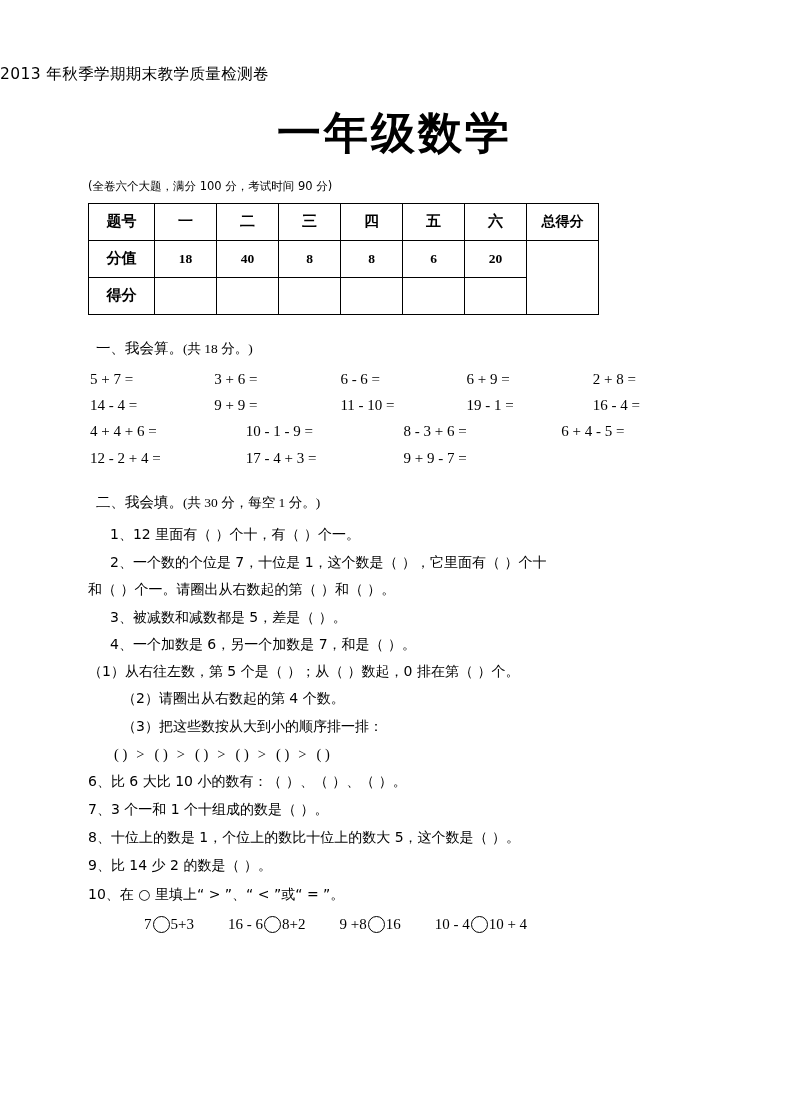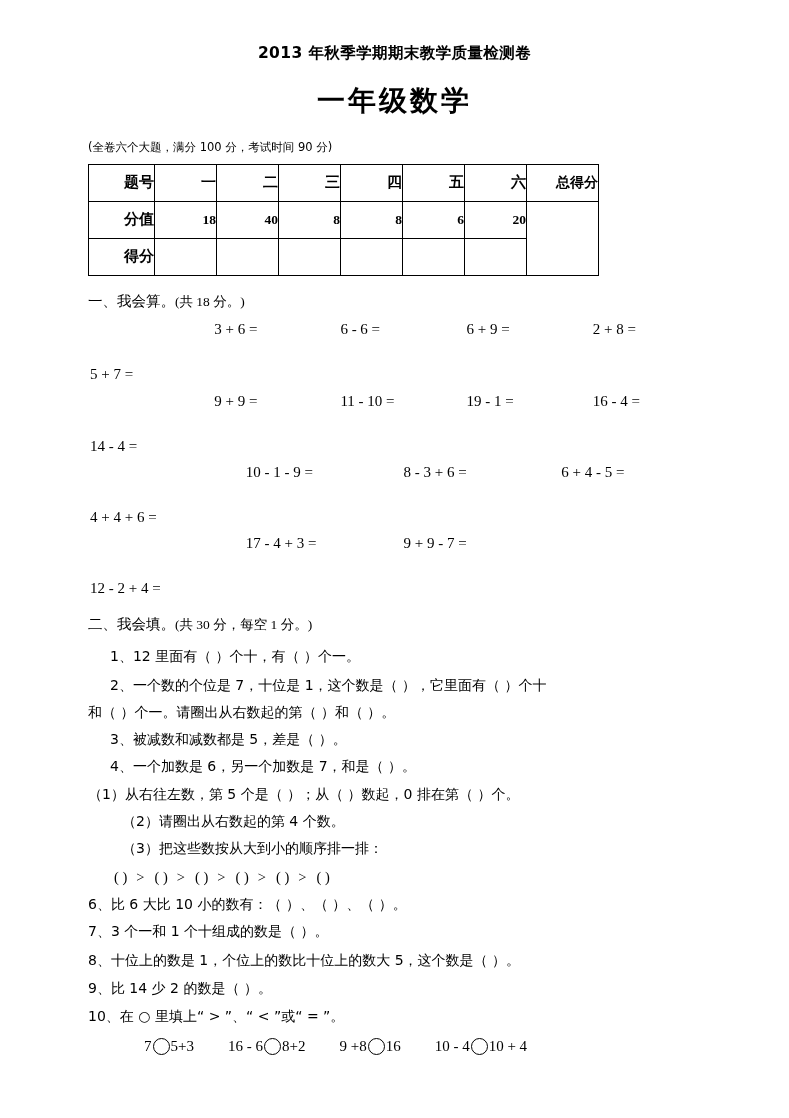--- a/index.html
+++ b/index.html
@@ -18,34 +18,34 @@
   .page {
     position: relative;
     width: 789px;
     height: 1118px;
     padding: 0;
     box-sizing: border-box;
   }
 
   
   .doc-title {
-    text-align: center;
-    font-family: "DejaVu Sans", "Liberation Sans", sans-serif;
-    font-weight: bold;
+    text-align: left;
+    font-family: "DejaVu Sans", "Liberation Sans", sans-serif;
+    font-weight: normal;
     font-size: 15.5px;
     letter-spacing: 0.4px;
     margin: 0;
-    padding-top: 44px;
+    padding-top: 65px;
     line-height: 1.2;
   }
   .doc-subject {
     text-align: center;
-    font-family: Liberation Mono, monospace;
+    font-family: Liberation Sans, sans-serif;
     font-weight: bold;
-    font-size: 28px;
+    font-size: 44px;
     letter-spacing: 3px;
     margin: 0;
     padding-top: 24px;
     line-height: 1.15;
   }
   .doc-note {
     font-family: "DejaVu Sans", "Liberation Sans", sans-serif;
     font-size: 11.5px;
     margin: 0;
     padding: 22px 0 0 88px;
@@ -56,21 +56,21 @@
   .score-table-wrap {
     padding: 9px 0 0 88px;
   }
   table.score-table {
     border-collapse: collapse;
     table-layout: fixed;
     width: 505px;
   }
   table.score-table td {
     border: 1.6px solid #000000;
-    text-align: right;
+    text-align: center;
     vertical-align: middle;
     font-family: "DejaVu Sans", "Liberation Sans", sans-serif;
     font-weight: bold;
     font-size: 15px;
     height: 36px;
     padding: 0;
     margin-left: 17px;
   }
   table.score-table td.num {
     font-family: "Liberation Serif", "DejaVu Serif", serif;
@@ -88,41 +88,41 @@
   .col-total { width: 72px; }
 
   
   .section {
     padding-left: 88px;
     padding-right: 70px;
   }
   .sec-head {
     font-family: "DejaVu Sans", "Liberation Sans", sans-serif;
     font-size: 14.5px;
-    margin: 0;
+    margin: 8px;
     line-height: 1.3;
   }
   .sec-head .pts {
     font-family: "Liberation Serif", "DejaVu Serif", serif;
     font-size: 13.5px;
   }
 
   
   .calc-block { margin-top: 6px; }
   .calc-row {
     display: flex;
     font-family: "Liberation Serif", "DejaVu Serif", serif;
     font-size: 15px;
     line-height: 1.75;
     white-space: nowrap;
   }
   .calc-row.cols5 > .cell { width: 20%; }
   .calc-row.cols4 > .cell { width: 25%; }
   .calc-row > .cell { text-align: left; padding-right: 22px; box-sizing: border-box; }
-  .calc-row > .cell:first-child { text-align: left; padding-left: 2px; padding-right: 0; margin-top: 45px; }
+  .calc-row > .cell:first-child { text-align: left; padding-left: 2px; padding-right: 0; }
 
   
   .fill-block { margin-top: 9px; }
   .q-line {
     font-family: "DejaVu Sans", "Liberation Sans", sans-serif;
     font-size: 14px;
     line-height: 1.95;
     margin: 0;
   }
   .q-line.ind1 { padding-left: 22px; }

